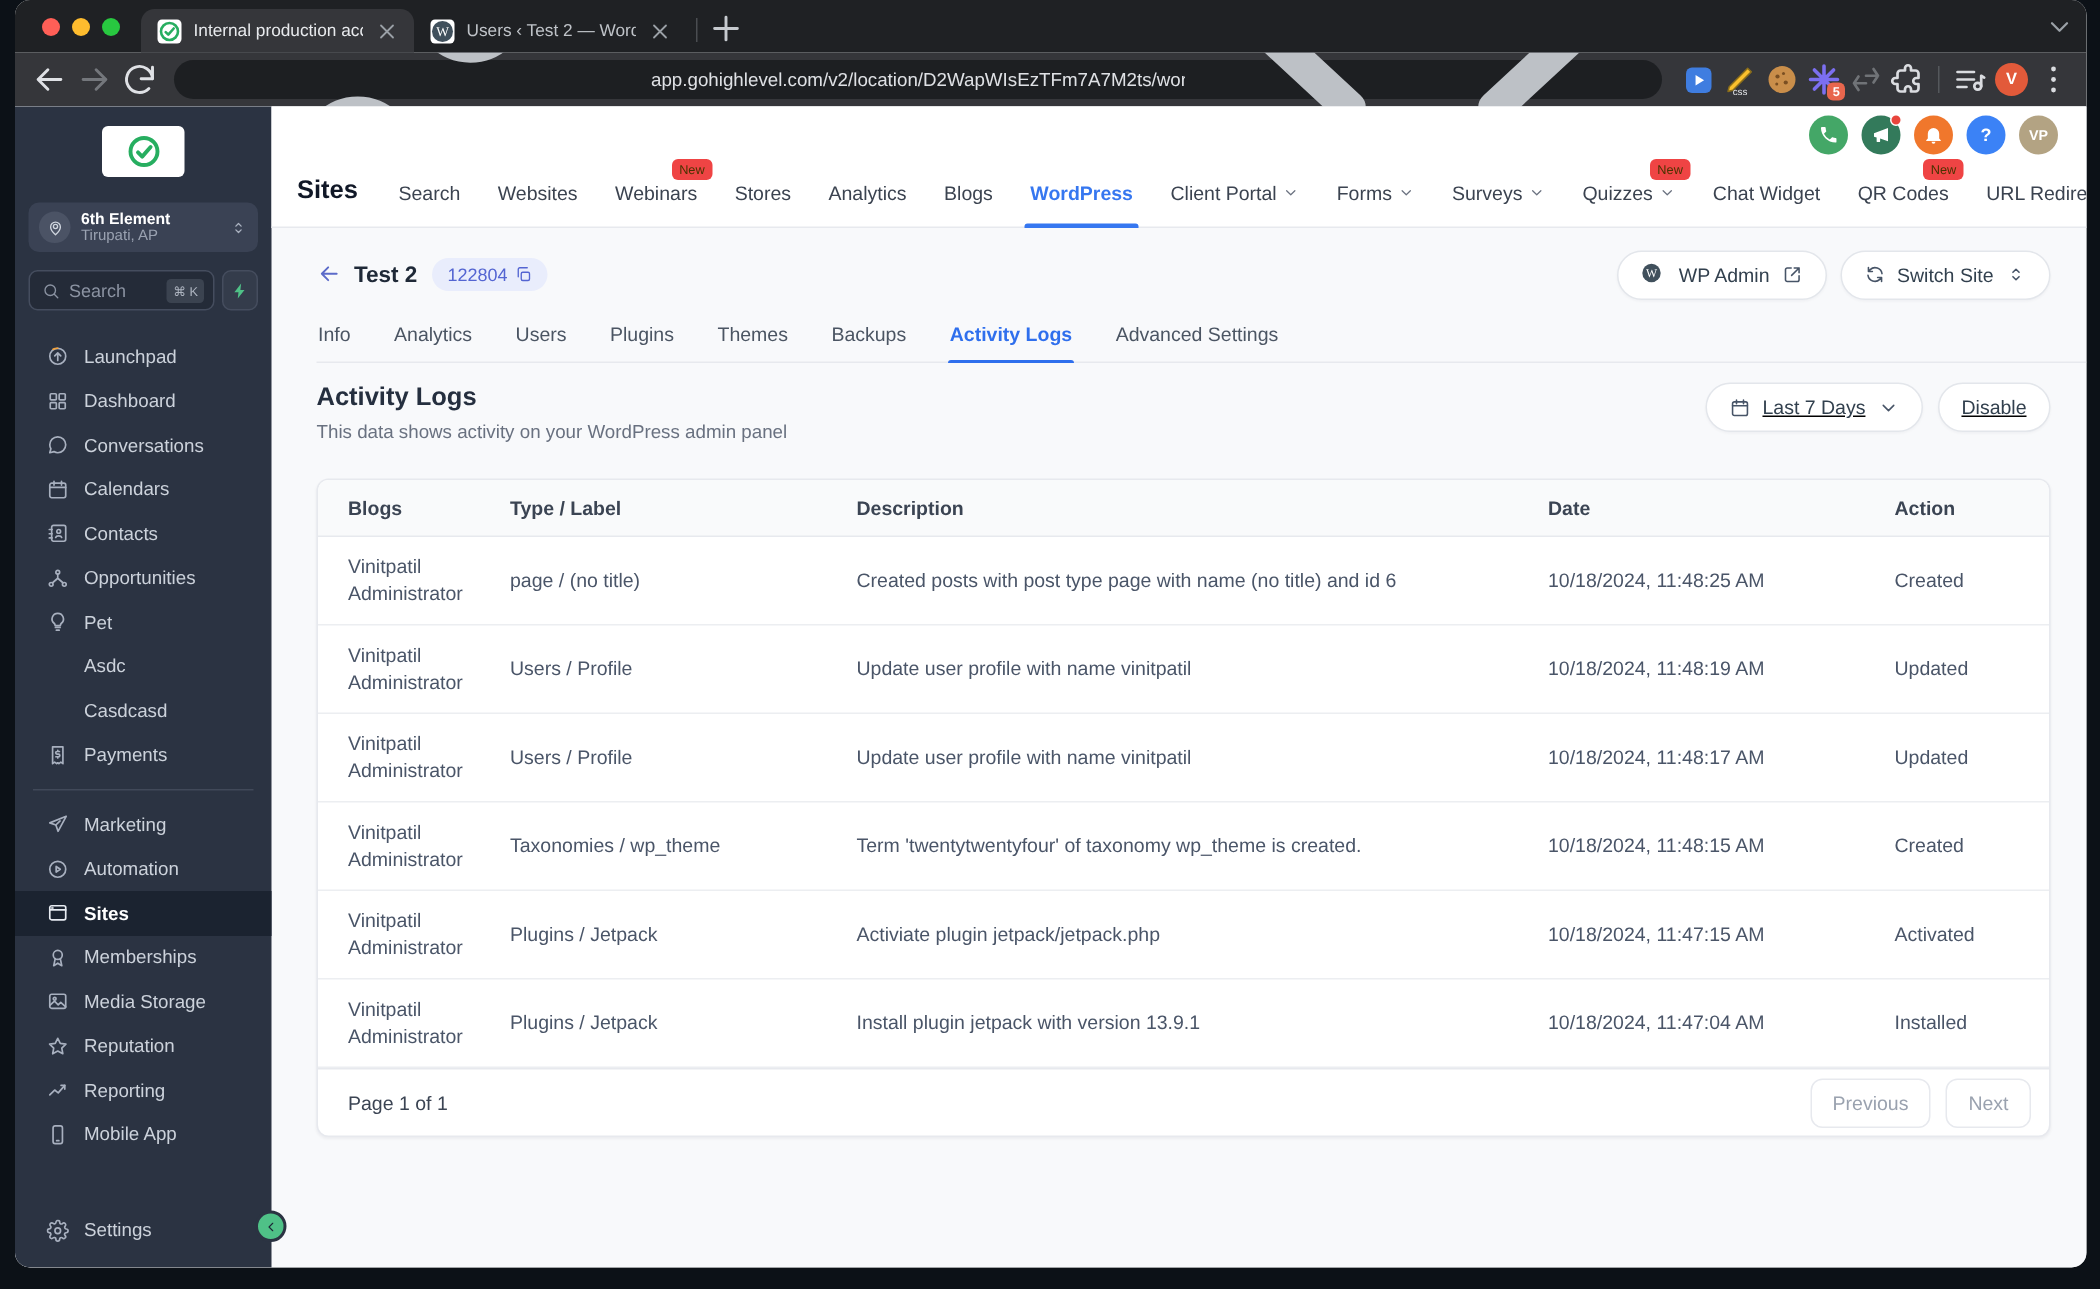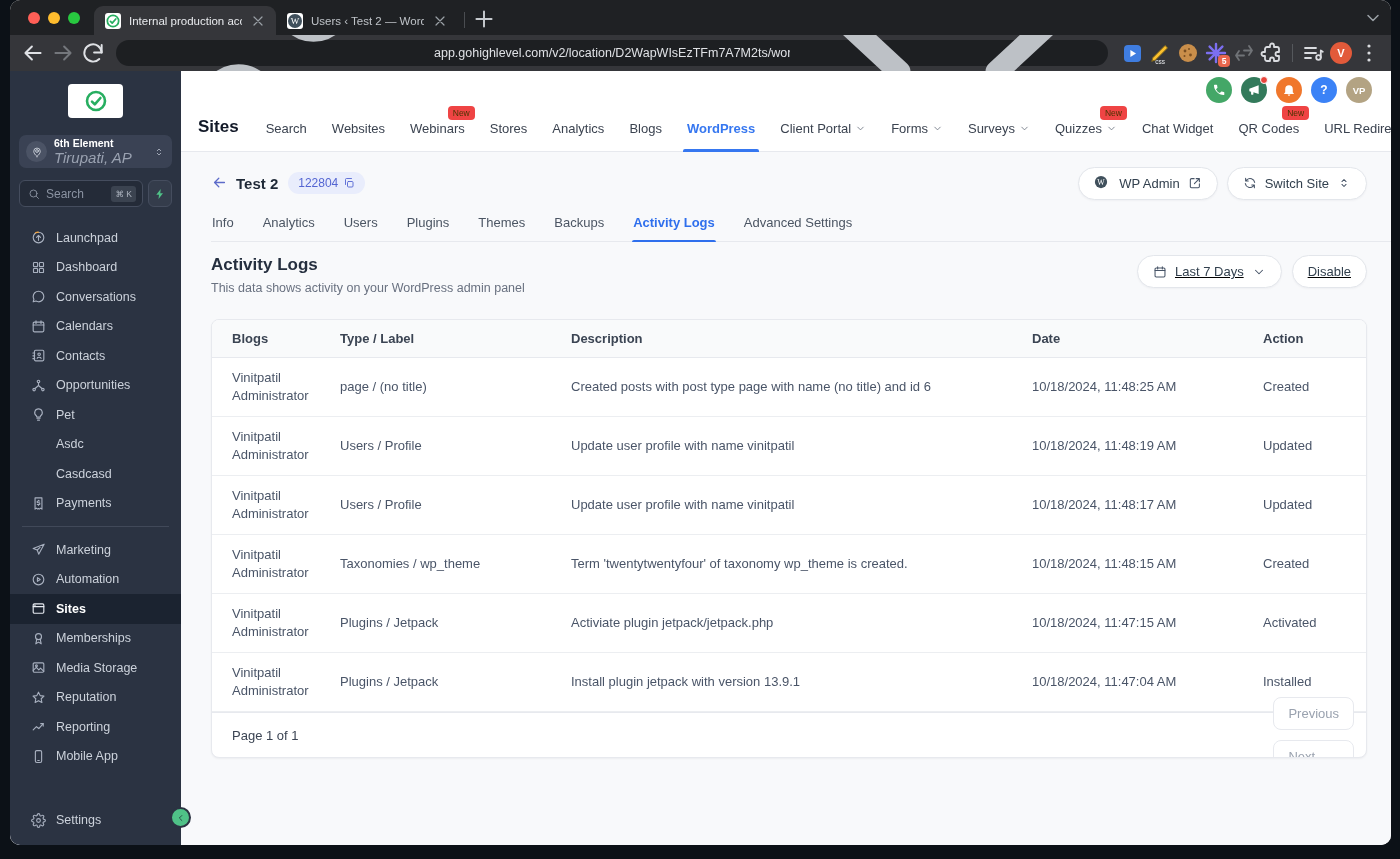--- a/index.html
+++ b/index.html
@@ -41,21 +41,21 @@
 
   
   .sidebar { width:171px; background:#2b3342; color:#ccd2db; flex:none; position:relative; display:flex; flex-direction:column; padding:13px 0 10px 0; }
   .logo-box { width:55px; height:34px; background:#fff; border-radius:4px; margin:0 auto; display:flex; align-items:center; justify-content:center; }
   .logo-box svg { width:24px; height:24px; }
   .acct { margin:17px 9px 0 9px; background:#3a4254; border-radius:7px; height:33px; display:flex; align-items:center; padding:0 7px; gap:7px; cursor:pointer; }
   .acct .pin { width:21px; height:21px; border-radius:50%; background:#4b5365; display:flex; align-items:center; justify-content:center; color:#cfd5de; flex:none; }
   .acct .pin svg { width:12px; height:12px; }
   .acct-txt { flex:1; min-width:0; line-height:1.15; }
   .acct-name { font-size:10.5px; font-weight:bold; color:#fff; white-space:nowrap; }
-  .acct-sub { font-size:15px; color:#9aa2b1;font-style:italic; }
+  .acct-sub { font-size:10px; color:#9aa2b1; }
   .acct .ud { color:#aab2c0; width:12px; flex:none; }
   .searchrow { margin:12px 9px 0 9px; display:flex; gap:5px; }
   .searchbox { flex:1; height:27px; background:#242b38; border:1px solid #454d5e; border-radius:6px; display:flex; align-items:center; padding:0 6px 0 8px; gap:6px; min-width:0; }
   .searchbox svg { width:12px; height:12px; color:#8b93a2; flex:none; }
   .searchbox input { background:transparent; border:0; outline:none; color:#c3c9d4; font-size:12px; width:100%; min-width:0; font-family:"Liberation Sans", sans-serif; }
   .searchbox input::placeholder { color:#8b93a2; }
   .kbd { background:#3b4350; border-radius:3px; color:#aeb5c0; font-size:8.5px; padding:3px 4px; white-space:nowrap; flex:none; }
   .boltbtn { width:24px; height:27px; background:#343c4b; border:1px solid #454d5e; border-radius:6px; display:flex; align-items:center; justify-content:center; cursor:pointer; flex:none; }
   .boltbtn svg { width:12px; height:12px; }
   .side-menu { margin-top:16px; display:flex; flex-direction:column; flex:1; }
@@ -109,21 +109,21 @@
 
   .card { margin-top:24px; background:#fff; border:1px solid #e7e9ee; border-radius:8px; box-shadow:0 1px 2px rgba(16,24,40,.05); overflow:hidden; }
   .t-head, .t-row { display:grid; grid-template-columns:108px 231px 461px 231px 1fr; }
   .t-head { background:#f9fafb; border-bottom:1px solid #e7e9ee; }
   .t-head .th { font-size:13px; font-weight:bold; color:#3b4453; padding:11px 8px 11px 20px; }
   .t-row { border-bottom:1px solid #eceef1; }
   .t-row:last-of-type { border-bottom:none; }
   .t-row .td { font-size:13px; color:#4a5568; padding:11px 8px 11px 20px; display:flex; flex-direction:column; justify-content:center; min-height:57px; line-height:18px; }
   .t-foot { border-top:1px solid #e7e9ee; display:flex; align-items:center; padding:6px 12px 6px 20px; height:45px; }
   .pg-label { font-size:13px; color:#3b4453; }
-  .pg-btns { margin-left:auto; display:flex; gap:10px;flex-direction:column; }
+  .pg-btns { margin-left:auto; display:flex; gap:10px; }
   .pg-btn { background:#fff; border:1px solid #e7e9ee; border-radius:8px; height:33px; padding:0 14px; font-size:13px; color:#9aa2af; display:flex; align-items:center; cursor:pointer; }
 
   .icn { display:inline-flex; }
   .icn svg { display:block; }
 </style>
 </head>
 <body>
 
 <div class="window">
 

